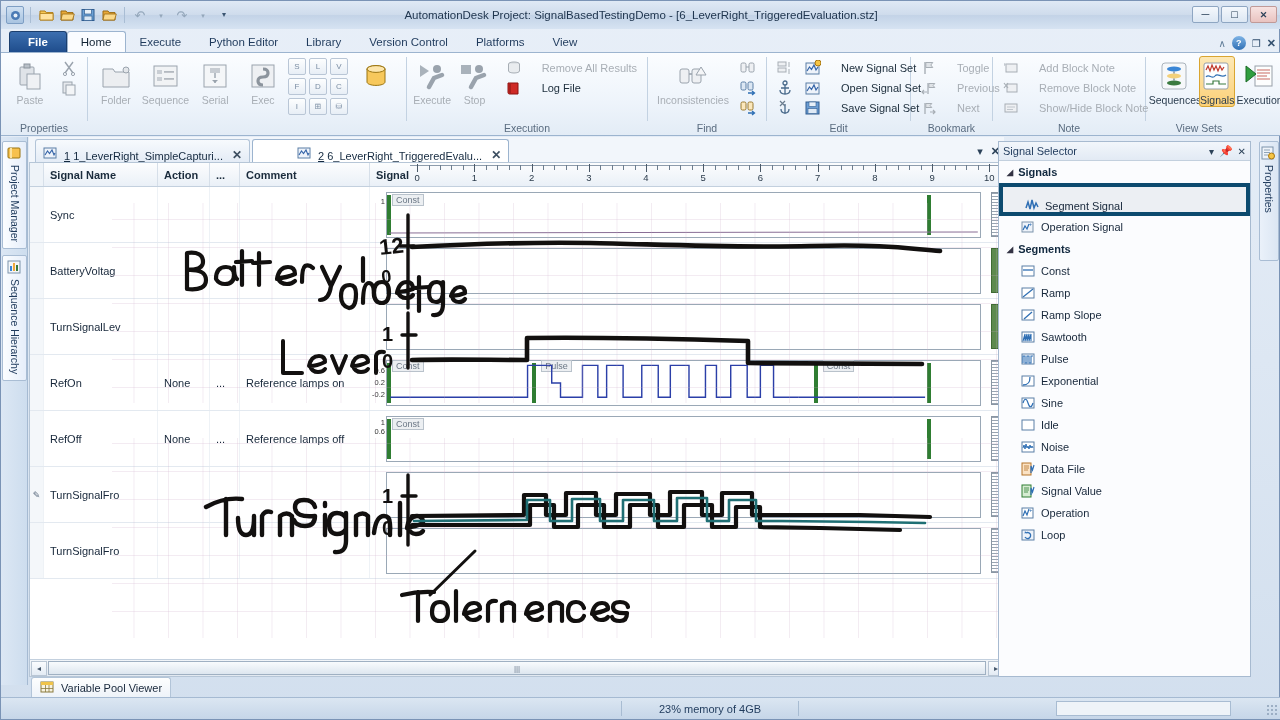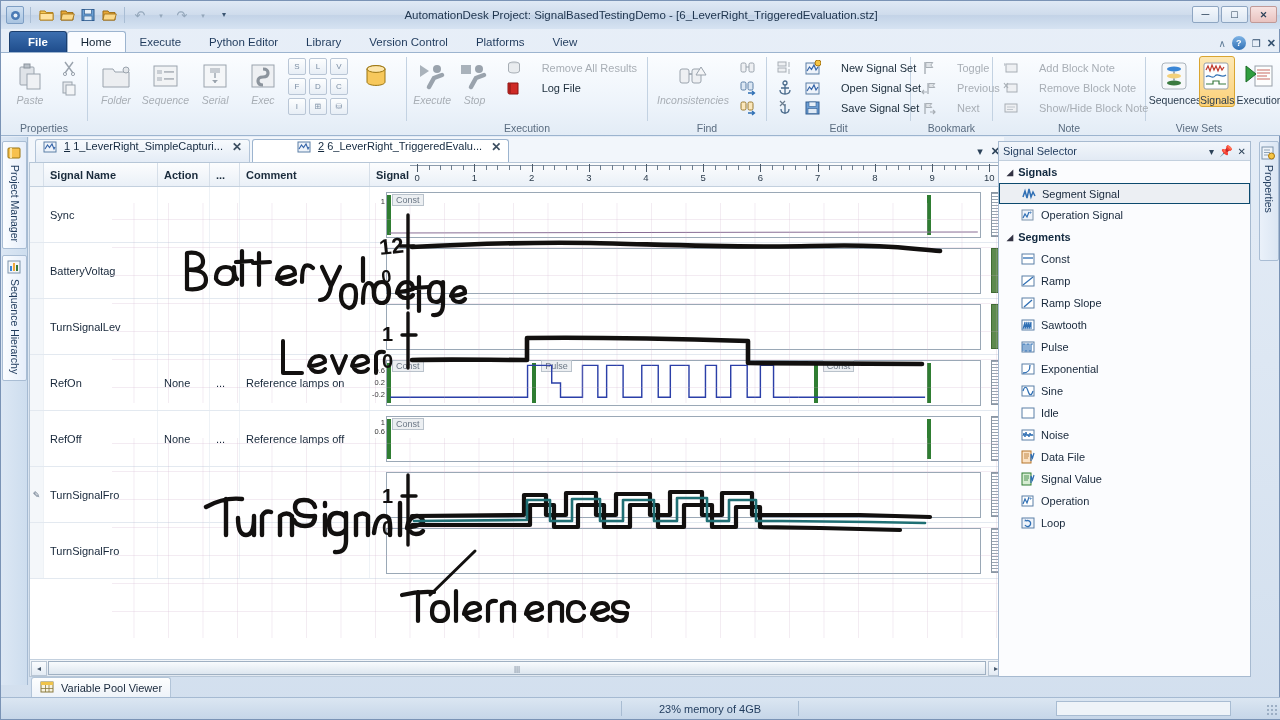--- a/index.html
+++ b/index.html
@@ -79,21 +79,21 @@
   .grp-label {
     height:14px; text-align:center; font-size:10.5px; color:#5a6c80; line-height:13px;
   }
   .grp-div { width:1px; background:#c3d2e2; margin:4px 0 14px 0; }
 
   .bigbtn {
     width:56px; display:flex; flex-direction:column; align-items:center;
     padding-top:4px; gap:2px; border:1px solid transparent; border-radius:3px;
   }
   .bigbtn .gl { font-size:10.5px; color:#2b3d4f; text-align:center; line-height:11px;}
-  .bigbtn.dis .gl { color:#a8aeb5;font-style:italic; }
+  .bigbtn.dis .gl { color:#a8aeb5; }
   .bigbtn.sel { background:linear-gradient(#fde9b6,#fbd078); border-color:#d9a531;}
   .ic32 { width:32px; height:32px; position:relative; }
   .ic16 { width:16px; height:16px; position:relative; flex:none;}
 
   .smallcol { display:flex; flex-direction:column; gap:1px; padding-top:2px;}
   .smallbtn {
     display:flex; align-items:center; gap:20px; height:19px; padding:0 4px;
     border:1px solid transparent; border-radius:2px; font-size:11px; color:#20313f;
     white-space:nowrap;
   }
@@ -131,21 +131,21 @@
   }
   .righttab .vlabel { writing-mode:vertical-rl; font-size:10.5px; color:#1f3a5c;}
 
   
   .docarea {
     position:absolute; left:28px; top:136px; width:975px; height:540px;
     background:#f2f6fb;
   }
   .doctabs { height:25px; display:flex; align-items:flex-end; position:relative;}
   .dtab {
-    height:23px; display:flex; align-items:flex-start; gap:5px; padding:0 7px;
+    height:23px; display:flex; align-items:flex-end; gap:5px; padding:0 7px;
     font-size:11px; color:#14293f; border:1px solid #b2c4d8; border-bottom:none;
     border-radius:3px 3px 0 0; background:linear-gradient(#f7fafd,#e4ecf6); margin-right:2px;
   }
   .dtab.active { background:#ffffff; border-color:#9cb4cf;padding-left:44px; }
   .dtab .x { font-size:12px; color:#3d4f61; margin-left:4px; font-weight:bold;}
   .dtabs-right { position:absolute; right:4px; bottom:4px; display:flex; gap:8px; font-size:11px; color:#2c4259;}
 
   .grid {
     position:absolute; left:0; top:25px; width:975px; height:515px;
     background:#ffffff; border:1px solid #b6c6d7;
@@ -212,21 +212,21 @@
   }
   .ssel-head .hb { margin-left:5px; font-size:10px; color:#2c4259; }
   .sgroup {
     display:flex; align-items:center; gap:5px; height:22px; padding-left:8px;
     font-size:11px; font-weight:bold; color:#12293f;
   }
   .sitem {
     display:flex; align-items:center; gap:6px; height:22px; padding-left:22px;
     font-size:11px; color:#17273a;
   }
-  .sitem.sel { background:#eceff3; border:1px solid #0c4a6e; height:21px;}
+  .sitem.sel { background:#eceff3; border:4px solid #0c4a6e; height:33px;align-items:flex-end;}
   .sic { width:14px; height:14px; flex:none; position:relative; }
 
   
   .vpv {
     position:absolute; left:30px; top:676px; height:20px; display:flex; align-items:center;
     gap:5px; padding:0 8px; font-size:11px; color:#17273a;
     background:linear-gradient(#fdfefe,#eef3f9); border:1px solid #b2c4d8; border-bottom:none;
     border-radius:3px 3px 0 0;
   }
   .statusbar {

